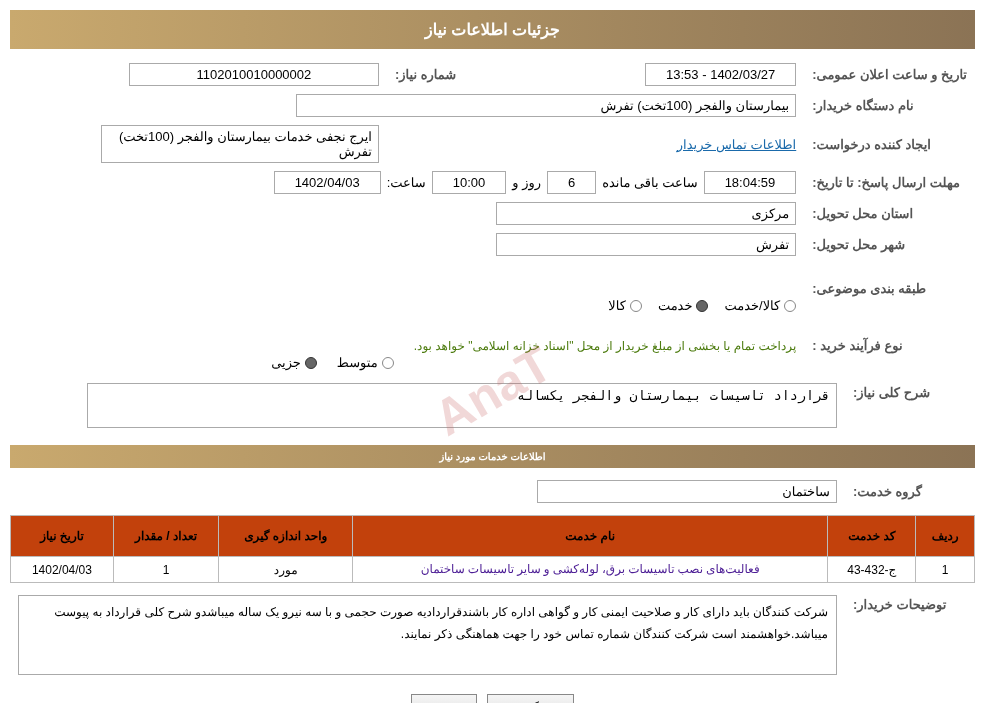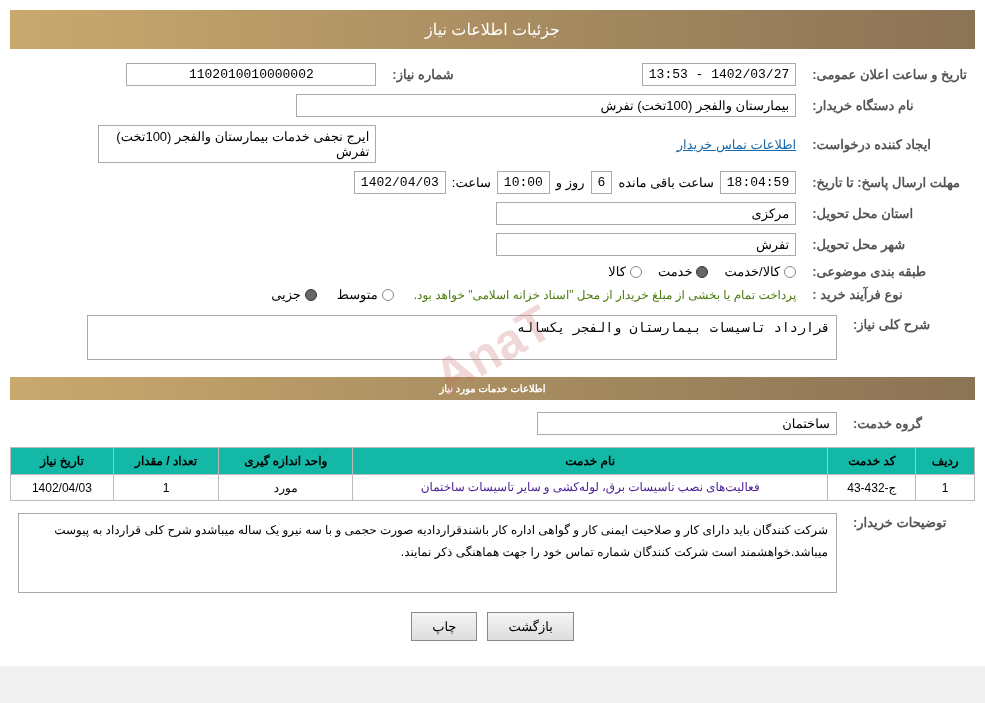--- a/index.html
+++ b/index.html
@@ -14,21 +14,21 @@
       margin: 0 auto;
       background: #fff;
       padding: 10px;
     }
     .header-bar {
       background: linear-gradient(to left, #8b7355, #c9a96e);
       color: white;
       text-align: center;
       padding: 10px 20px;
       font-size: 16px;
-      font-weight: normal;
+      font-weight: bold;
       margin-bottom: 10px;
     }
     .section-header {
       background: linear-gradient(to left, #8b7355, #c9a96e);
       color: white;
       text-align: center;
       padding: 6px 10px;
       font-size: 10px;
       font-weight: bold;
       margin: 10px 0 8px 0;
@@ -68,34 +68,34 @@
     .date-time-row {
       display: flex;
       align-items: center;
       gap: 6px;
       justify-content: flex-start;
       flex-direction: row;
     }
     .small-box {
       border: 1px solid #aaa;
       background: #fff;
-      padding: 3px 6px;
+      padding: 3px 20px;
       display: inline-block;
-      font-family: Liberation Mono, monospace;
     }
     .radio-group {
       display: flex;
       gap: 16px;
       align-items: center;
       direction: rtl;
     }
     .radio-item {
       display: flex;
       align-items: center;
       gap: 4px;
+      margin-top: 34px;
     }
     .radio-circle {
       width: 12px;
       height: 12px;
       border-radius: 50%;
       border: 1px solid #888;
       background: white;
       display: inline-block;
     }
     .radio-circle.selected {
@@ -121,23 +121,23 @@
       text-align: right;
       resize: none;
     }
     .services-table {
       width: 100%;
       border-collapse: collapse;
       margin: 8px 0;
       font-size: 12px;
     }
     .services-table th {
-      background: #14b8a6;
+      background: #c2410c;
       border: 1px solid #bbb;
-      padding: 6px 8px;
+      padding: 13px 8px;
       text-align: center;
       font-weight: bold;
     }
     .services-table td {
       border: 1px solid #bbb;
       padding: 5px 8px;
       text-align: center;
     }
     .service-name-cell {
       text-align: right;

